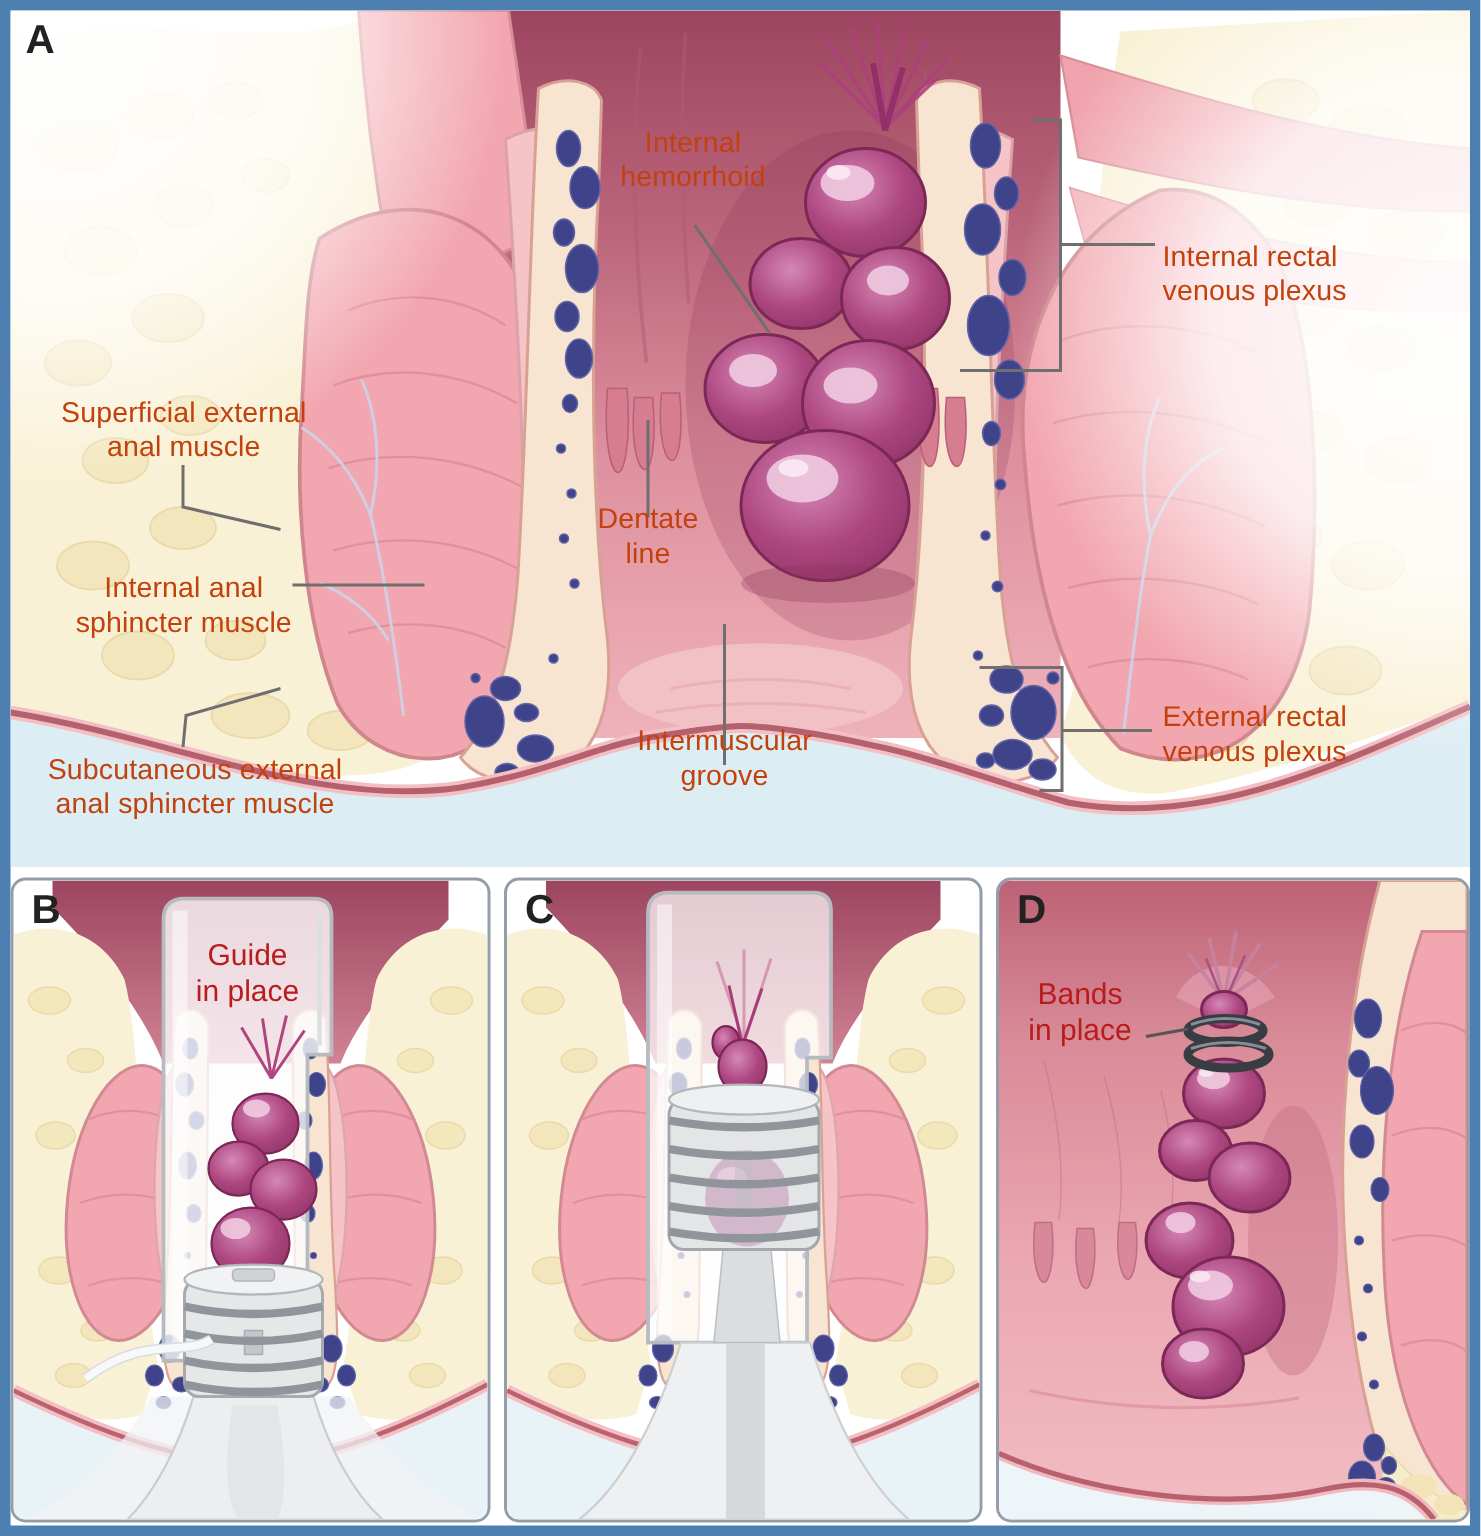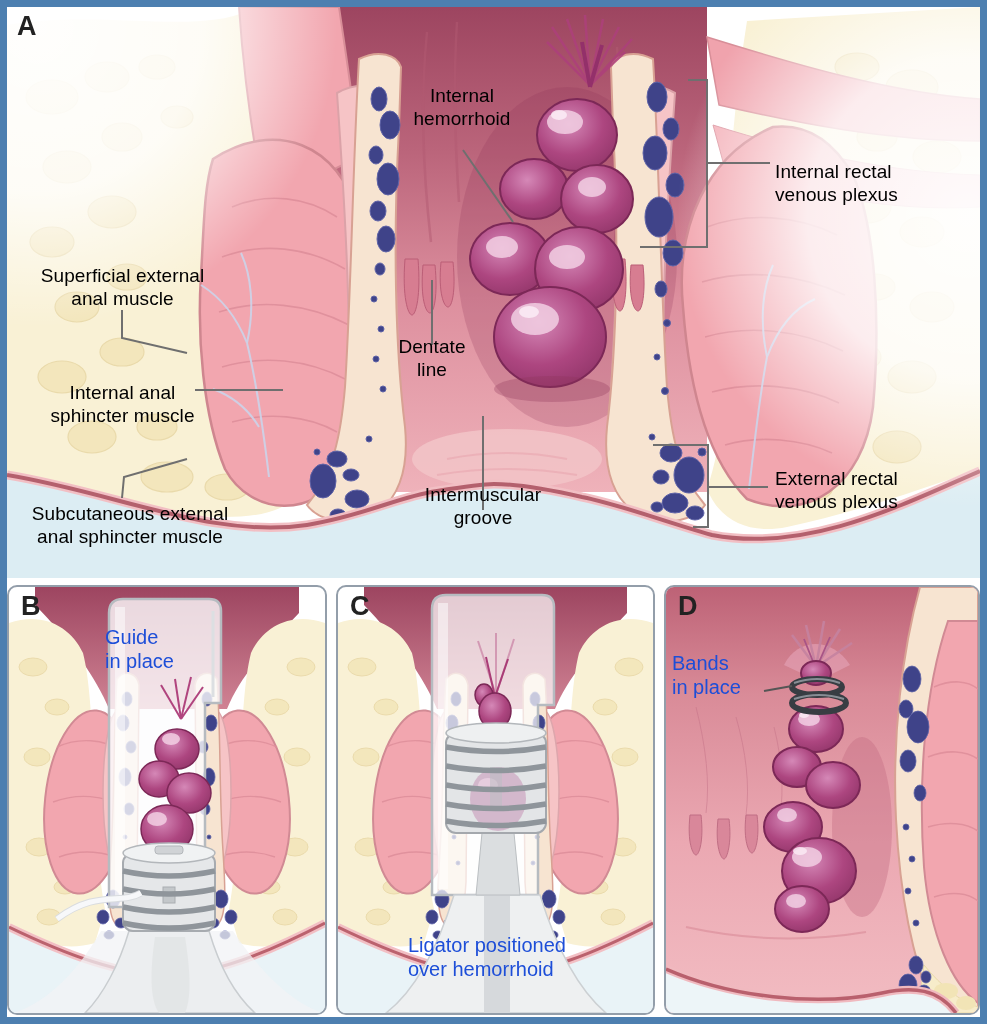--- a/index.html
+++ b/index.html
@@ -4,36 +4,36 @@
 <style>
   html,body{margin:0;padding:0;background:#ffffff;}
   .stage{
     position:relative;box-sizing:border-box;width:987px;height:1024px;
     border:7px solid #4d7fb0;background:#ffffff;overflow:hidden;
     font-family:"Liberation Sans",sans-serif;
   }
   .panelA{position:absolute;left:0;top:0;width:973px;height:572px;}
   .panelA svg{position:absolute;left:0;top:0;}
   .plabel{
-    position:absolute;font-size:19px;line-height:1.22;color:#000000;
+    position:absolute;font-size:19px;line-height:1.22;color:#c2410c;
     white-space:pre-line;text-align:center;letter-spacing:.1px;
   }
   .plabel.alignleft{text-align:left;}
   .letter{
     position:absolute;font-size:27px;font-weight:bold;color:#222;
     font-family:"Liberation Sans",sans-serif;
   }
   .mini{
     position:absolute;top:578px;height:430px;background:#fff;
     border:2px solid #939eaa;border-radius:10px;box-sizing:border-box;overflow:hidden;
   }
   .mini svg{position:absolute;left:0;top:0;width:100%;height:100%;}
   .caption{
-    position:absolute;font-size:20px;line-height:1.2;color:#1d4ed8;
-    white-space:pre-line;
+    position:absolute;font-size:20px;line-height:1.2;color:#b91c1c;
+    white-space:pre-line;text-align:center;
   }
   #pB{left:0;width:320px;}
   #pC{left:329px;width:319px;}
   #pD{left:657px;width:316px;}
 </style>
 </head>
 <body>
 
 <div class="stage">
 
@@ -447,22 +447,20 @@
         <g stroke="#8f959b" stroke-width="5.5" fill="none">
           <path d="M108,160 Q158,169 208,160"></path>
             <path d="M108,179 Q158,188 208,179"></path>
           <path d="M108,198 Q158,207 208,198"></path>
             <path d="M108,217 Q158,226 208,217"></path>
           <path d="M108,234 Q158,243 208,234"></path>
         </g>
       </g>
     </svg>
     <div class="letter" style="left:12px;top:4px">C</div>
-    <div class="caption" style="left:70px;top:346px;width:175px">Ligator positioned
-over hemorrhoid</div>
   </section>
 
   <section class="mini" id="pD">
     <svg viewBox="0 0 312 426" preserveAspectRatio="none">
       <defs>
         <linearGradient id="dWall" x1="0" y1="0" x2="0" y2="1">
           <stop offset="0" stop-color="#bd6276"></stop>
             <stop offset=".25" stop-color="#d98b98"></stop>
           <stop offset=".6" stop-color="#eba8b2"></stop>
             <stop offset="1" stop-color="#f2bcc2"></stop>

